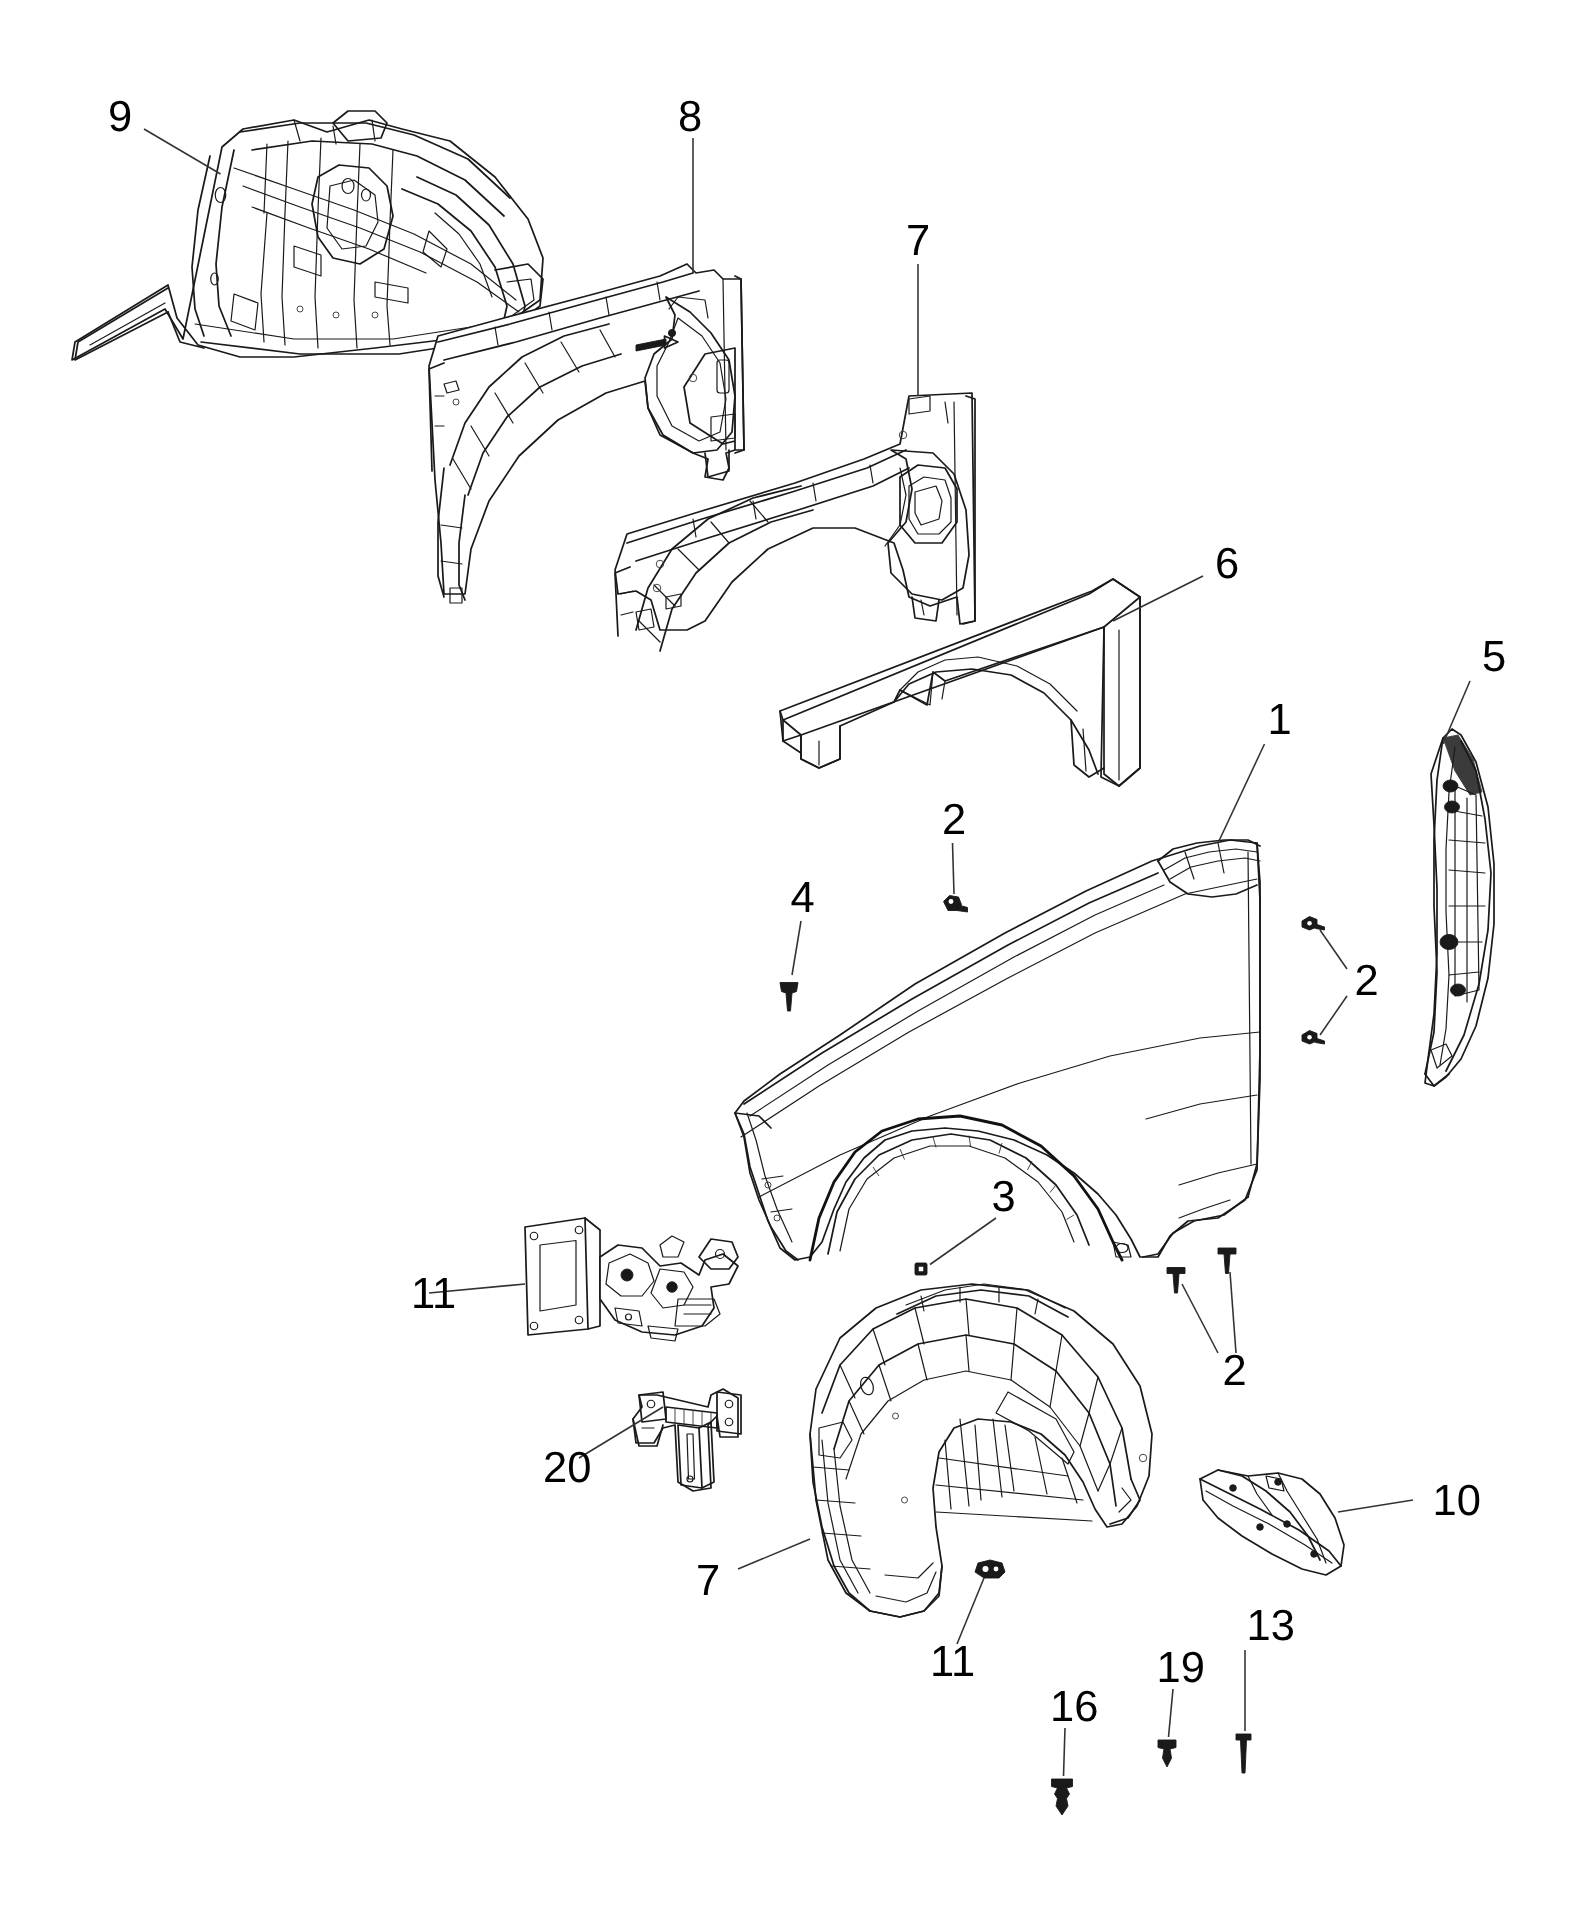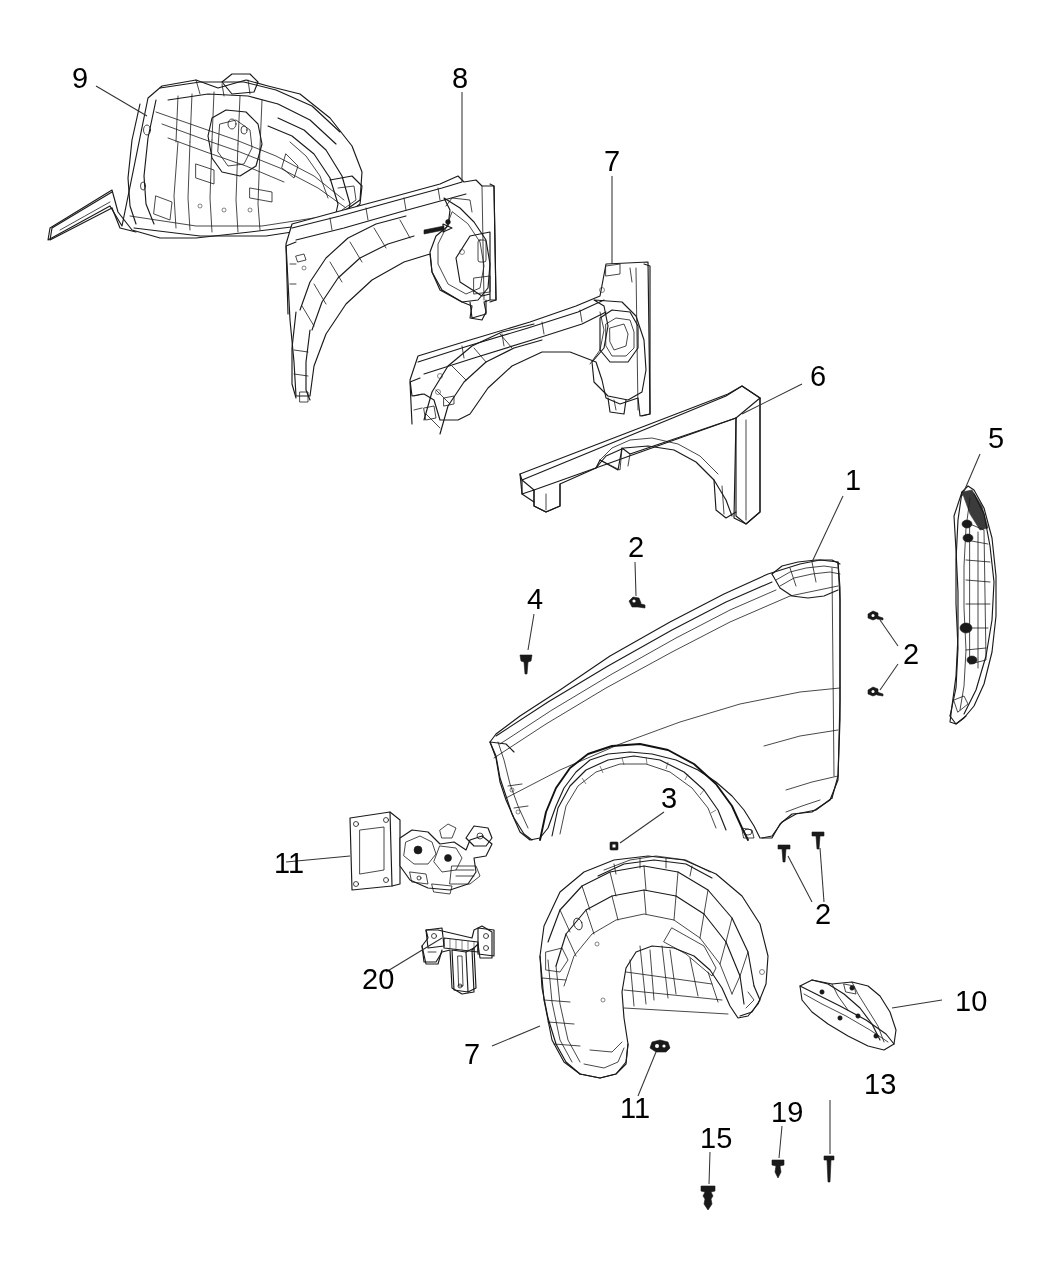--- a/index.html
+++ b/index.html
@@ -495,18 +495,18 @@
   <div class="callout-num" style="left:845px;top:466px">1</div>
   <div class="callout-num" style="left:628px;top:533px">2</div>
   <div class="callout-num" style="left:527px;top:585px">4</div>
   <div class="callout-num" style="left:903px;top:640px">2</div>
   <div class="callout-num" style="left:661px;top:784px">3</div>
   <div class="callout-num" style="left:274px;top:849px">11</div>
   <div class="callout-num" style="left:815px;top:900px">2</div>
   <div class="callout-num" style="left:362px;top:965px">20</div>
   <div class="callout-num" style="left:955px;top:987px">10</div>
   <div class="callout-num" style="left:464px;top:1040px">7</div>
-  <div class="callout-num" style="left:864px;top:1070px">13</div>
+  <div class="callout-num" style="left:831px;top:1070px">13</div>
   <div class="callout-num" style="left:620px;top:1094px">11</div>
   <div class="callout-num" style="left:771px;top:1098px">19</div>
-  <div class="callout-num" style="left:700px;top:1124px">15</div>
+  <div class="callout-num" style="left:700px;top:1124px">16</div>
 
 </div>
 
 </body></html>

